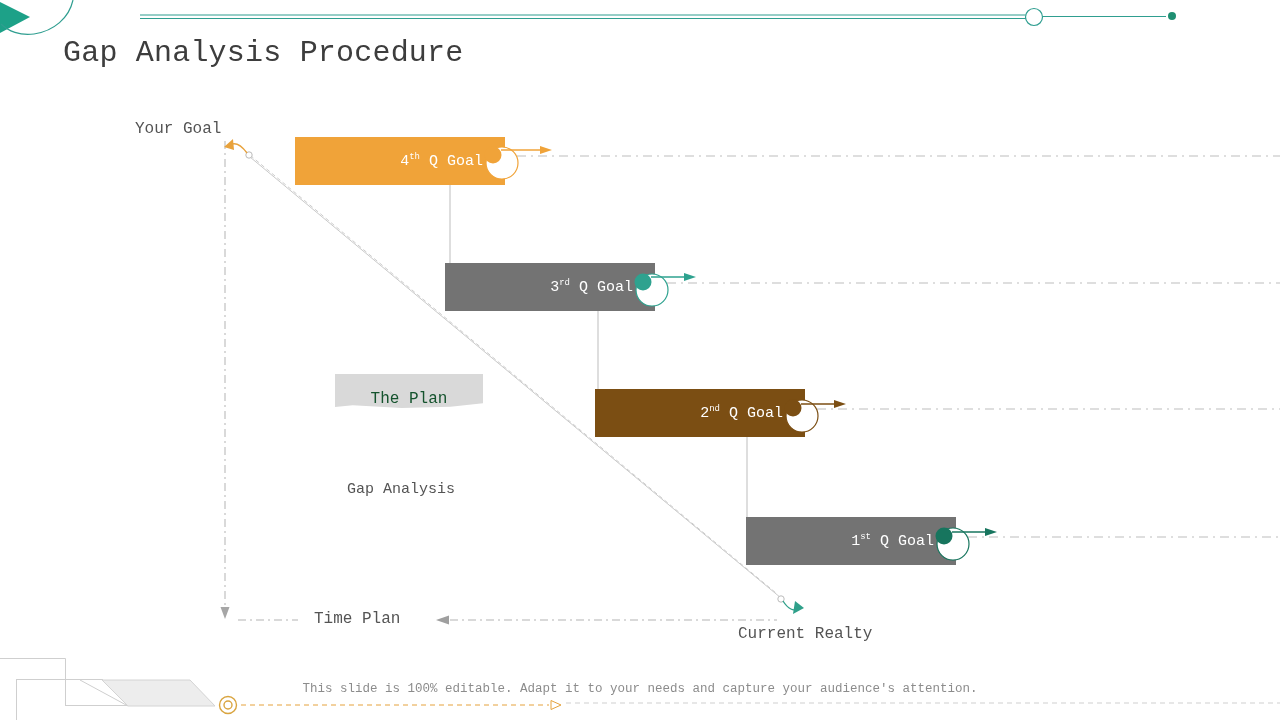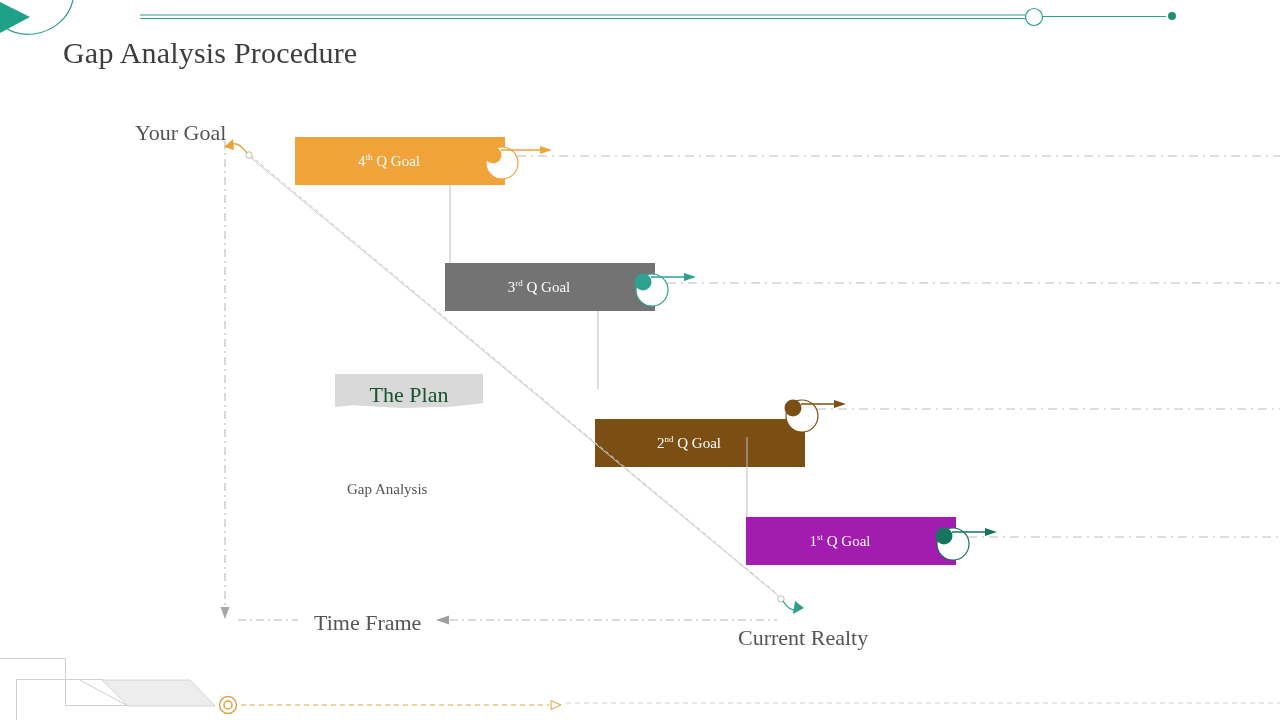--- a/index.html
+++ b/index.html
@@ -1,47 +1,47 @@
 <!DOCTYPE html>
 <html><head>
 <meta charset="utf-8">
 <style>
   html,body{margin:0;padding:0;background:#fff;}
   .slide{
     position:relative;
     width:1280px;height:720px;
     overflow:hidden;
     background:#ffffff;
-    font-family:Liberation Serif, serif;
+    font-family:Liberation Mono, monospace;
   }
   .title{
     position:absolute;left:63px;top:36px;
     font-size:30px;color:#3d3d3d;letter-spacing:.2px;
   }
-  .lbl{position:absolute;color:#545454;font-size:22px;white-space:nowrap;}
+  .lbl{position:absolute;color:#545454;font-size:16px;white-space:nowrap;}
   #lbl-your-goal{left:135px;top:120px;}
   #lbl-time-frame{left:314px;top:610px;}
   #lbl-current-realty{left:738px;top:625px;}
   #lbl-gap-analysis{left:347px;top:481px;font-size:15px;}
   #lbl-the-plan{
     left:335px;top:374px;width:148px;height:34px;
     background:#d9d9d9;color:#14532d;
     display:flex;align-items:flex-end;justify-content:center;
     clip-path:polygon(0 0,100% 0,100% 86%,78% 96%,45% 100%,12% 92%,0 97%);
   }
   .bar{
     position:absolute;width:210px;height:48px;
     color:#fff;font-size:15px;
-    display:flex;align-items:center;justify-content:center;
+    display:flex;align-items:center;justify-content:flex-end;
     padding-right:22px;box-sizing:border-box;white-space:pre;
   }
   .bar sup{font-size:9px;line-height:0;}
   #bar-0{left:295px;top:137px;}
   #bar-1{left:445px;top:263px;}
-  #bar-2{left:595px;top:389px;margin-top:30px;}
+  #bar-2{left:595px;top:389px;}
   #bar-3{left:746px;top:517px;}
   .overlay{position:absolute;left:0;top:0;pointer-events:none;}
   .footer{
     position:absolute;left:0;right:0;top:682px;
     text-align:center;font-size:12.5px;color:#8c8c8c;
   }
 </style>
 </head>
 <body>
 
@@ -51,26 +51,26 @@
 
   <div class="bar" id="bar-0" style="background-color: rgb(240, 163, 57);">
     <span><span>4</span><sup>th</sup><span> Q Goal</span></span>
   </div>
   <div class="bar" id="bar-1" style="background-color: #737373;">
     <span><span>3</span><sup>rd</sup><span> Q Goal</span></span>
   </div>
   <div class="bar" id="bar-2" style="background-color: rgb(123, 78, 19);">
     <span><span>2</span><sup>nd</sup><span> Q Goal</span></span>
   </div>
-  <div class="bar" id="bar-3" style="background-color: #a21caf;">
+  <div class="bar" id="bar-3" style="background-color: #737373;">
     <span><span>1</span><sup>st</sup><span> Q Goal</span></span>
   </div>
 
   <div class="lbl" id="lbl-your-goal">Your Goal</div>
-  <div class="lbl" id="lbl-time-frame">Time Frame</div>
+  <div class="lbl" id="lbl-time-frame">Time Plan</div>
   <div class="lbl" id="lbl-current-realty">Current Realty</div>
   <div class="lbl" id="lbl-gap-analysis">Gap Analysis</div>
   <div class="lbl" id="lbl-the-plan">
     <span>The Plan</span>
   </div>
 
   <svg class="overlay" width="1280" height="720" viewBox="0 0 1280 720">
 
     <g>
       <polygon points="0,2 30,17 0,33" fill="#1DA188"></polygon>
@@ -147,13 +147,14 @@
       <line x1="80" y1="680" x2="128" y2="706" stroke="#CFCFCF"></line>
       <polygon points="102,680 190,680 215,706 128,706" fill="#EDEDED" stroke="#D4D4D4"></polygon>
       <circle cx="228" cy="705" r="8.5" fill="none" stroke="#D9A43F" stroke-width="1.4"></circle>
       <circle cx="228" cy="705" r="4" fill="none" stroke="#D9A43F" stroke-width="1.4"></circle>
       <line x1="241" y1="705" x2="549" y2="705" stroke="#E5A23C" stroke-dasharray="5 4"></line>
       <polygon points="551,700.5 561,705 551,709.5" fill="none" stroke="#E5A23C"></polygon>
       <line x1="566" y1="703" x2="1280" y2="703" stroke="#CFCFCF" stroke-dasharray="5 4"></line>
     </g>
   </svg>
 
+  <div class="footer">This slide is 100% editable. Adapt it to your needs and capture your audience's attention.</div>
 </div>
 
 </body></html>

